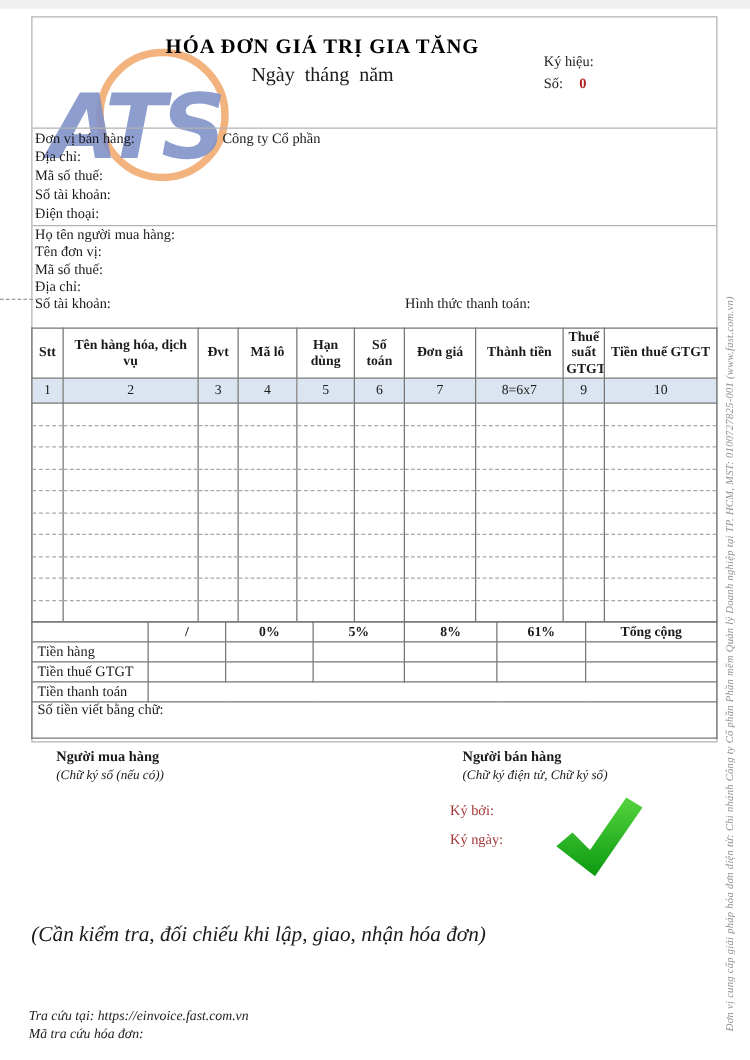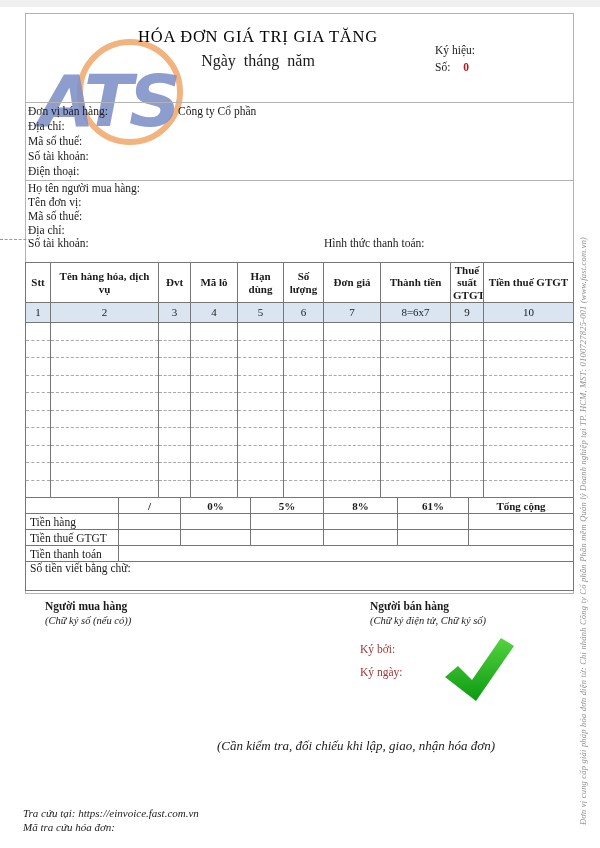--- a/index.html
+++ b/index.html
@@ -12,21 +12,21 @@
   .invoice-box{position:absolute;left:25px;top:13px;width:547px;height:579px;
     border:1px solid #b3b3b3;box-sizing:content-box;background:transparent;}
   .sect-line{position:absolute;left:0;right:0;border-top:1px solid #b3b3b3;height:0;}
   .line-a{top:88px;} .line-b{top:166px;}
 
   
   .logo-wrap{position:absolute;left:25px;top:30px;width:215px;height:115px;z-index:0;}
 
   
   .header-center{position:absolute;left:25px;top:27px;width:466px;text-align:center;z-index:2;}
-  .inv-title{font-size:16.5px;font-weight:normal;letter-spacing:.8px;color:#000;}
+  .inv-title{font-size:16.5px;font-weight:bold;letter-spacing:.8px;color:#000;}
   .inv-sub{font-size:11px;margin-top:4px;}
   .inv-date{font-size:16px;margin-top:5px;}
   .serial-block{position:absolute;left:435px;top:42px;font-size:11.5px;line-height:17px;z-index:2;}
   .num-val{color:#b02020;font-weight:bold;margin-left:13px;}
 
   
   .fld{position:absolute;font-size:11.5px;z-index:2;white-space:nowrap;}
   .cut-mark{position:absolute;left:0;top:239px;width:31px;border-top:1px dashed #9a9a9a;z-index:3;}
 
   
@@ -54,22 +54,22 @@
   .sig{position:absolute;text-align:left;z-index:2;}
   .sig-buyer{left:45px;top:600px;width:145px;}
   .sig-seller{left:370px;top:600px;width:160px;}
   .sig-title{font-weight:bold;font-size:11.5px;}
   .sig-note{font-style:italic;font-size:10.5px;margin-top:3px;}
   .sign-meta{position:absolute;left:360px;font-size:11.5px;color:#a23737;z-index:2;}
   .sign-by{top:643px;} .sign-date{top:666px;text-align:center;}
   .check-wrap{position:absolute;left:437px;top:633px;width:82px;height:72px;z-index:2;}
 
   
-  .verify-note{position:absolute;left:25px;top:738px;width:470px;text-align:right;
-    font-style:italic;font-size:13px;z-index:2;}
+  .verify-note{position:absolute;left:25px;top:738px;width:470px;text-align:left;
+    font-style:italic;font-size:17px;z-index:2;}
   .lookup{position:absolute;left:23px;top:806px;font-style:italic;font-size:11px;line-height:14px;z-index:2;}
 
   
   .side-note{position:absolute;left:578px;top:13px;height:812px;width:16px;
     writing-mode:vertical-rl;transform:rotate(180deg);
     font-style:italic;font-size:8.5px;color:#909090;letter-spacing:.2px;z-index:2;white-space:nowrap;}
 </style>
 </head>
 <body>
 
@@ -124,21 +124,21 @@
     <col style="width:33px">
       <col style="width:90px">
   </colgroup>
   <thead>
     <tr>
       <th>Stt</th>
       <th>Tên hàng hóa, dịch vụ</th>
       <th>Đvt</th>
       <th>Mã lô</th>
       <th>Hạn dùng</th>
-      <th>Số lượng</th>
+      <th>Số toán</th>
       <th>Đơn giá</th>
       <th>Thành tiền</th>
       <th>Thuế suất GTGT</th>
       <th>Tiền thuế GTGT</th>
     </tr>
     <tr class="index-row">
       <td>1</td>
       <td>2</td>
       <td>3</td>
       <td>4</td>

